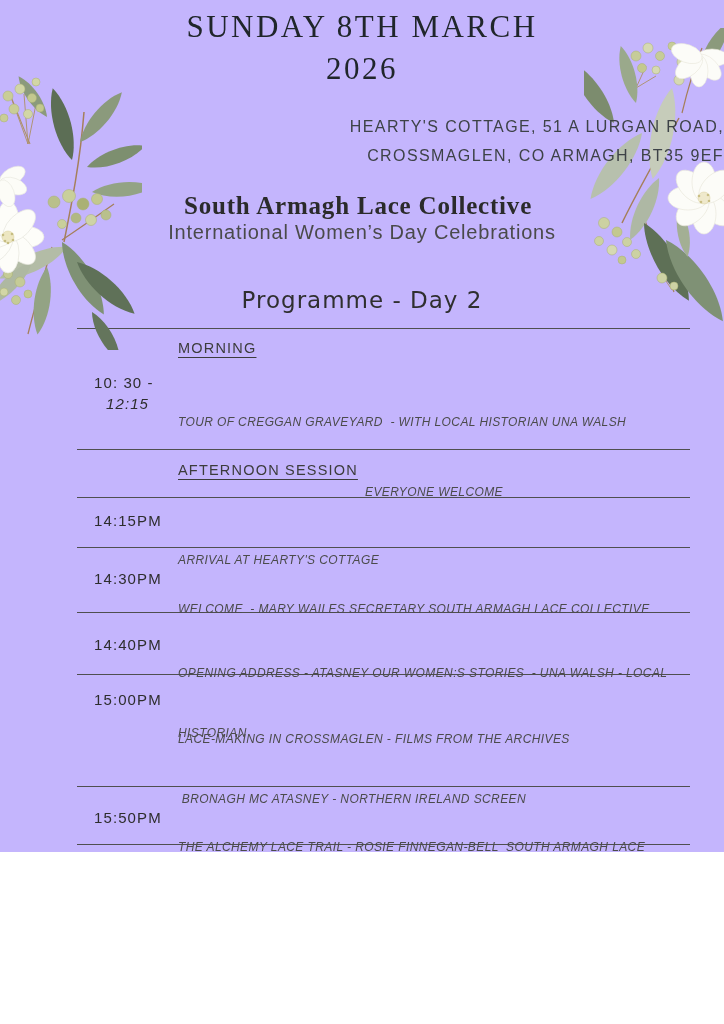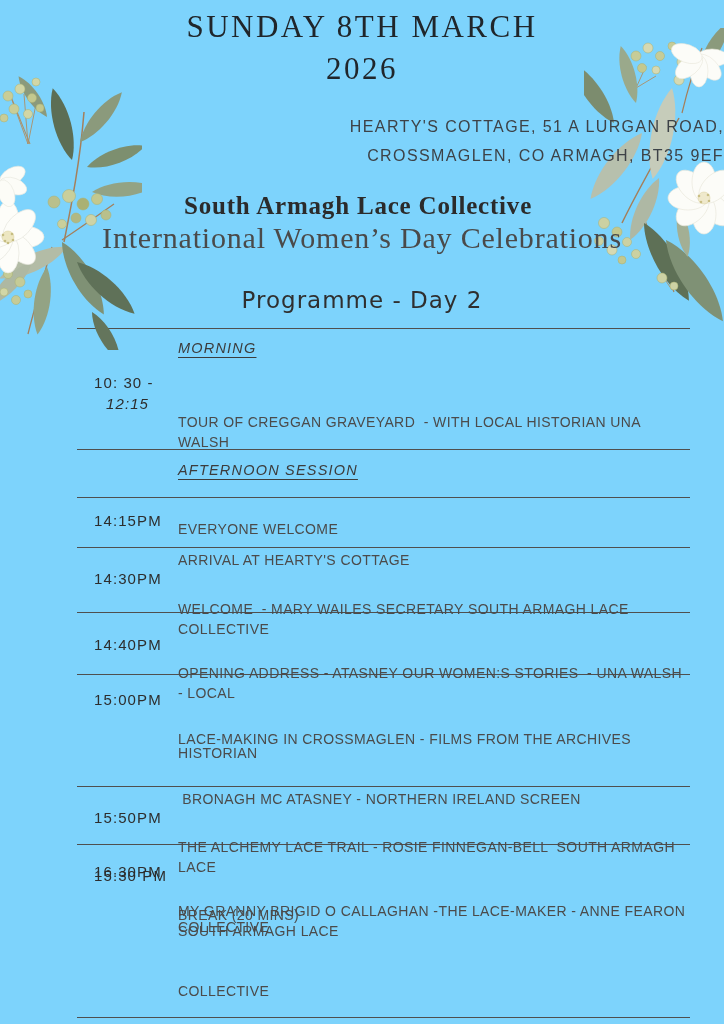--- a/index.html
+++ b/index.html
@@ -1,71 +1,71 @@
 <!DOCTYPE html>
 <html><head>
 <meta charset="utf-8">
 <style>
   html,body{margin:0;padding:0;background:#ffffff;}
   .page{
-    position:relative;width:724px;height:1024px;background:#7dd3fc;
+    position:relative;width:724px;height:852px;background:#c4b5fd;
     overflow:hidden;font-family:"Liberation Sans",sans-serif;color:#2d2d2d;
   }
   
   .title{
     position:absolute;top:6px;left:0;right:0;text-align:center;z-index:4;
     font-family:"Liberation Serif",serif;font-size:31px;letter-spacing:2.5px;
     line-height:42px;color:#20262b;font-weight:500;
   }
   .address{
     position:absolute;top:112px;left:0;right:0;text-align:right;z-index:4;
     font-size:16px;letter-spacing:1.4px;line-height:29px;color:#3d4247;
   }
   .org{
     position:absolute;top:192px;left:0;right:8px;text-align:center;z-index:4;
     font-family:"Liberation Serif",serif;font-weight:bold;font-size:25px;
     letter-spacing:0.8px;color:#2b2b2b;
   }
   .subtitle{
     position:absolute;top:221px;left:0;right:0;text-align:center;z-index:4;
-    font-family:Liberation Serif, serif;font-size:30px;letter-spacing:0.8px;color:#4a4a4a;
+    font-family:Liberation Sans, sans-serif;font-size:20px;letter-spacing:0.8px;color:#4a4a4a;
   }
   .programme{
     position:absolute;top:257px;left:0;right:0;text-align:center;z-index:4;
     font-family:"DejaVu Sans",sans-serif;font-size:23px;letter-spacing:1px;color:#2f2f2f;margin-top:30px;
   }
   
   .floral{position:absolute;z-index:3;pointer-events:none;}
   .floral-left{left:-8px;top:52px;}
   .floral-right{left:584px;top:28px;}
   
   .schedule{
     position:absolute;left:77px;top:328px;width:613px;z-index:2;
     border-top:1.5px solid #4f4f4f;
   }
   .block{border-bottom:1.5px solid #4f4f4f;box-sizing:border-box;position:relative;}
   .b0{height:121px}.b1{height:48px}.b2{height:50px}.b3{height:65px}
   .b4{height:62px}.b5{height:112px}.b6{height:58px}.b7{height:173px}
   .heading{
-    margin-left:101px;font-style:italic;font-size:14.5px;letter-spacing:1.2px;
+    margin-left:101px;font-size:14.5px;letter-spacing:1.2px;
     color:#3c3c3c;text-decoration:underline;text-underline-offset:4px;
   }
   .b0 .heading{padding-top:11px}
   .b1 .heading{padding-top:12px}
   .row{display:flex;}
   .time{
     width:101px;box-sizing:border-box;padding-left:17px;flex:none;
     font-size:15px;letter-spacing:1.1px;color:#2d2d2d;line-height:21px;
   }
   .time .t2{padding-left:12px;font-style:italic;}
   .desc{
-    flex:1;font-size:14px;letter-spacing:0.4px;
+    flex:1;font-style:italic;font-size:12px;letter-spacing:0.4px;
     color:#4b4b4b;line-height:20px;white-space:pre-wrap;
   }
-  .desc .gap{margin-top:27px;}
+  .desc .gap{margin-top:10px;text-align:center;}
   .b0 .row{margin-top:16px}
   .b2 .row{padding-top:12px}
   .b3 .row{padding-top:11px}  .b3 .time{padding-top:9px}
   .b4 .row{padding-top:10px}  .b4 .time{padding-top:11px}
   .b5 .row-1{padding-top:14px}
   .b5 .row-2{margin-top:16px}
   .b6 .row{padding-top:10px}  .b6 .time{padding-top:10px}
   .b7 .row-1{padding-top:16px}
 </style>
 </head>

